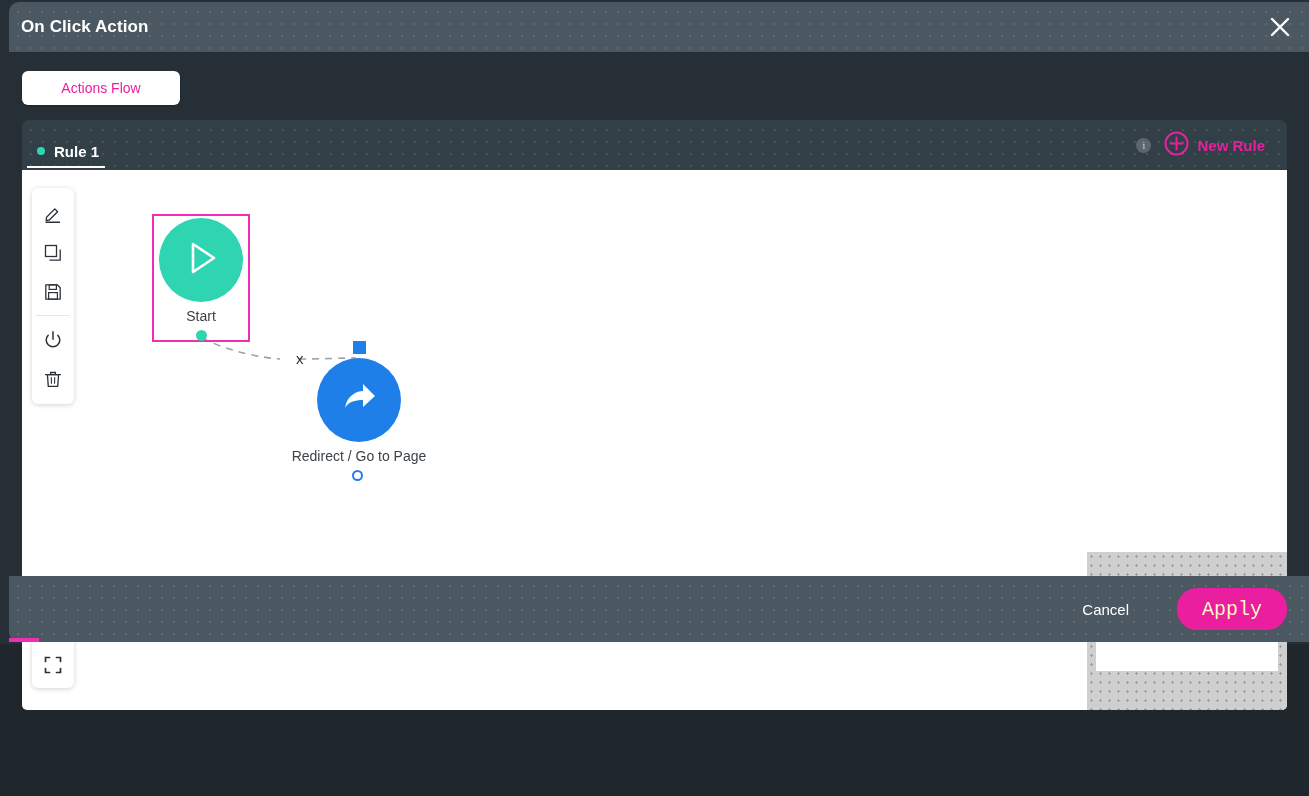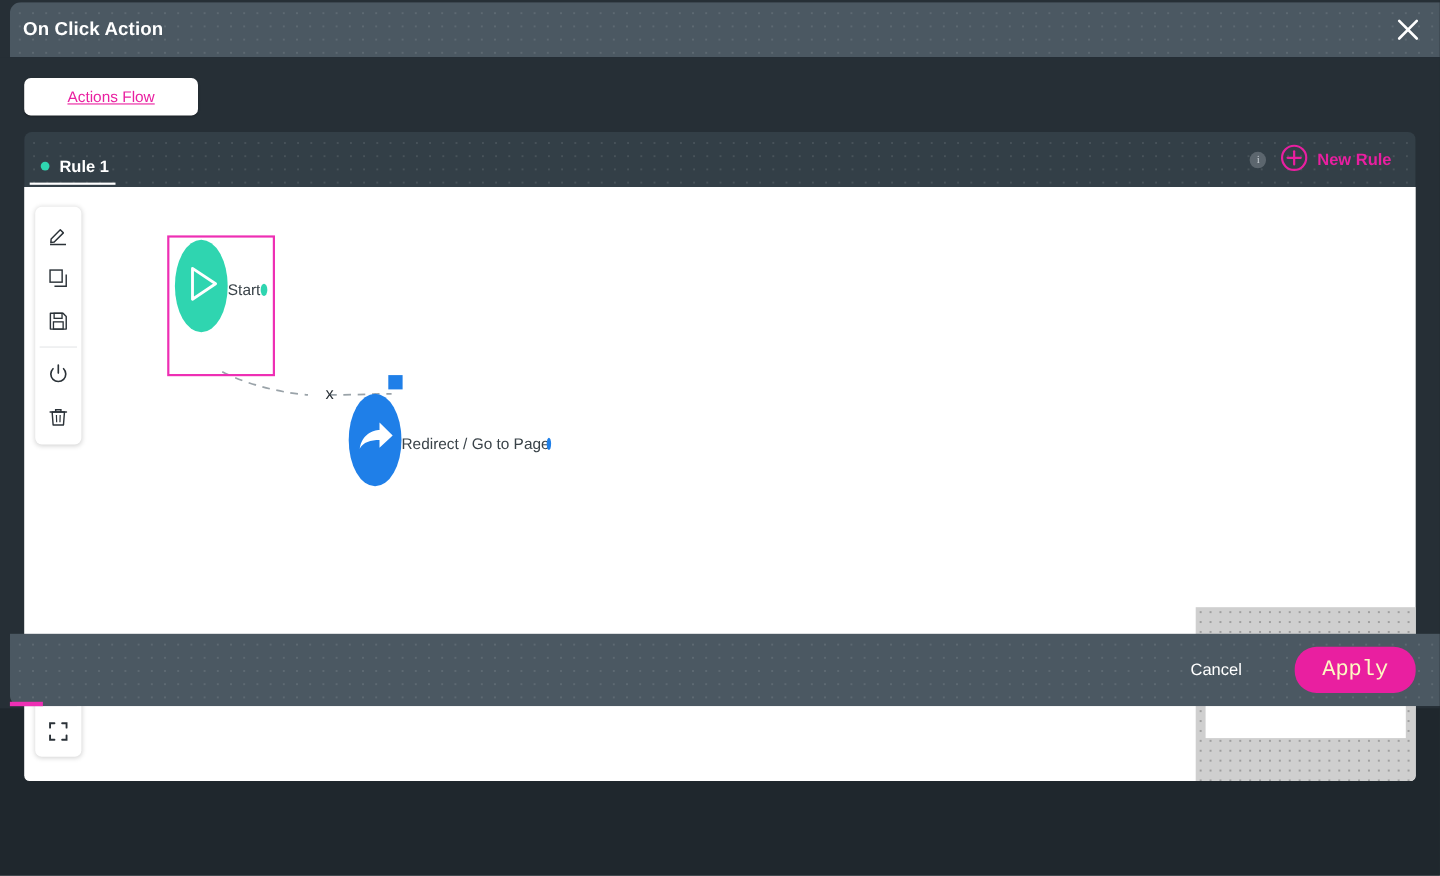--- a/index.html
+++ b/index.html
@@ -80,21 +80,20 @@
     background: #ffffff;
     border-radius: 6px;
     color: #e91fa0;
     font-size: 14px;
     display: flex;
     align-items: center;
     justify-content: center;
     cursor: pointer;
     box-shadow: 0 1px 2px rgba(0,0,0,0.25);
     border: none;
-    text-decoration: underline;
   }
 
   
   .rulebar {
     position: absolute;
     left: 22px;
     top: 120px;
     width: 1265px;
     height: 50px;
     background-color: #333f47;
@@ -225,21 +224,21 @@
     display: flex;
     align-items: center;
     justify-content: center;
     cursor: pointer;
   }
 
   
   .node {
     position: absolute;
     display: flex;
-    flex-direction: row;
+    flex-direction: column;
     align-items: center;
     cursor: pointer;
   }
   .node-circle {
     width: 84px;
     height: 84px;
     border-radius: 50%;
     display: flex;
     align-items: center;
     justify-content: center;

